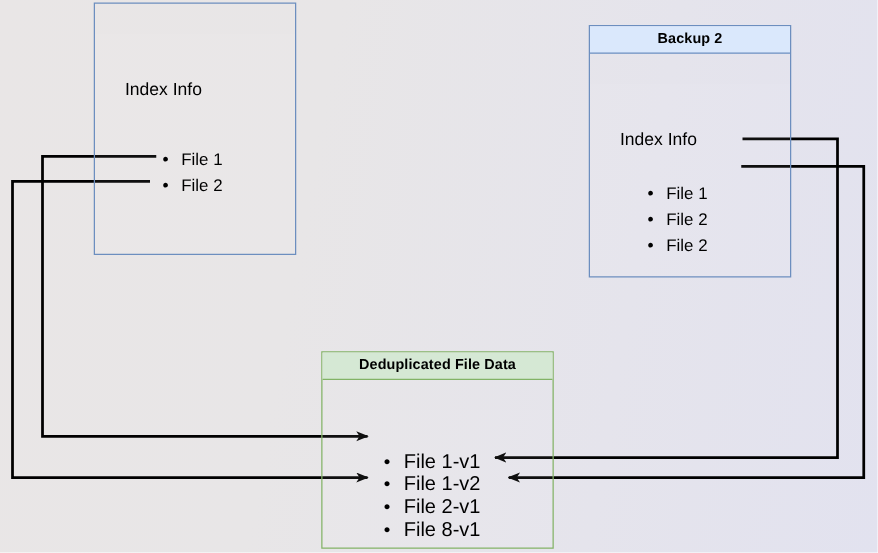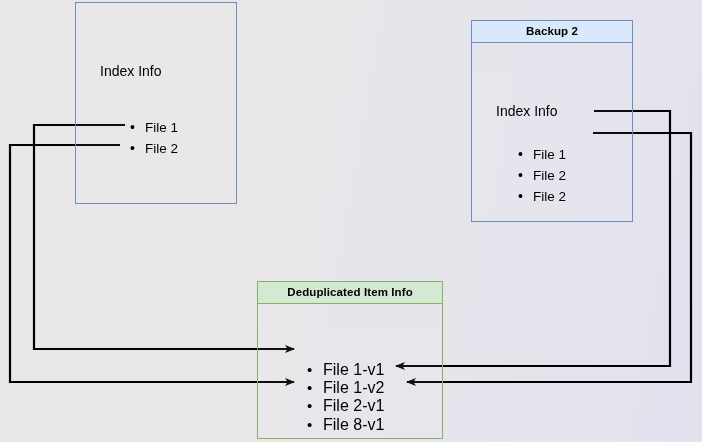--- a/index.html
+++ b/index.html
@@ -144,21 +144,21 @@
       <div class="index-label" style="left:24px; top:36px;">Index Info</div>
       <ul class="file-list" style="left:44px; top:77px;">
         <li>File 1</li>
         <li>File 2</li>
         <li>File 2</li>
       </ul>
     </div>
   </div>
 
   <div class="node dedup" style="left:257px; top:281px; width:186px; height:158px;">
-    <div class="node-header">Deduplicated Item Info</div>
+    <div class="node-header">Deduplicated File Data</div>
     <div class="node-body">
       <ul class="file-list dedup-list" style="left:46px; top:33px;">
         <li>File 1-v1</li>
         <li>File 1-v2</li>
         <li>File 2-v1</li>
         <li>File 8-v1</li>
       </ul>
     </div>
   </div>
 

